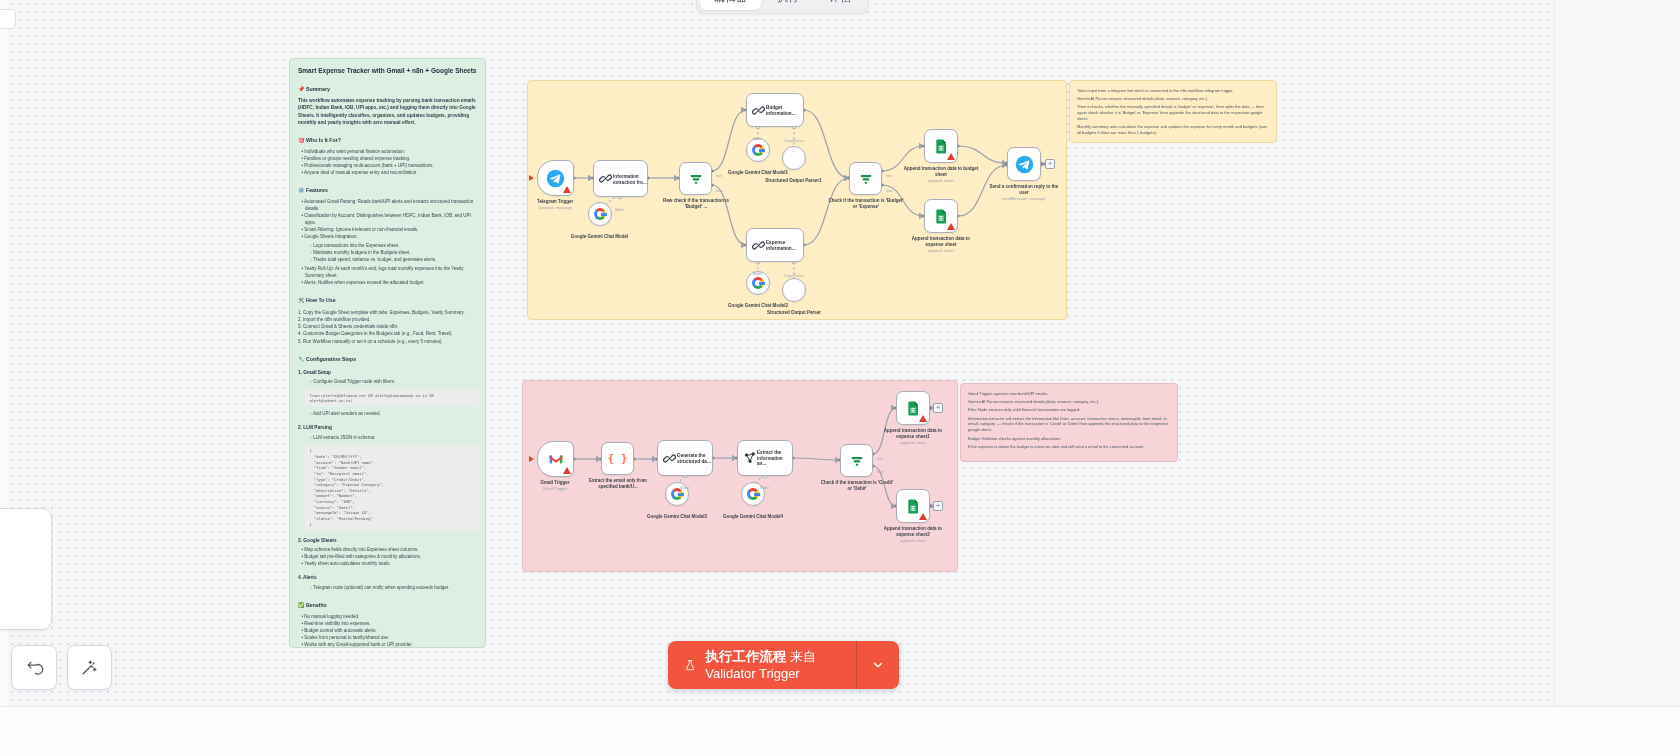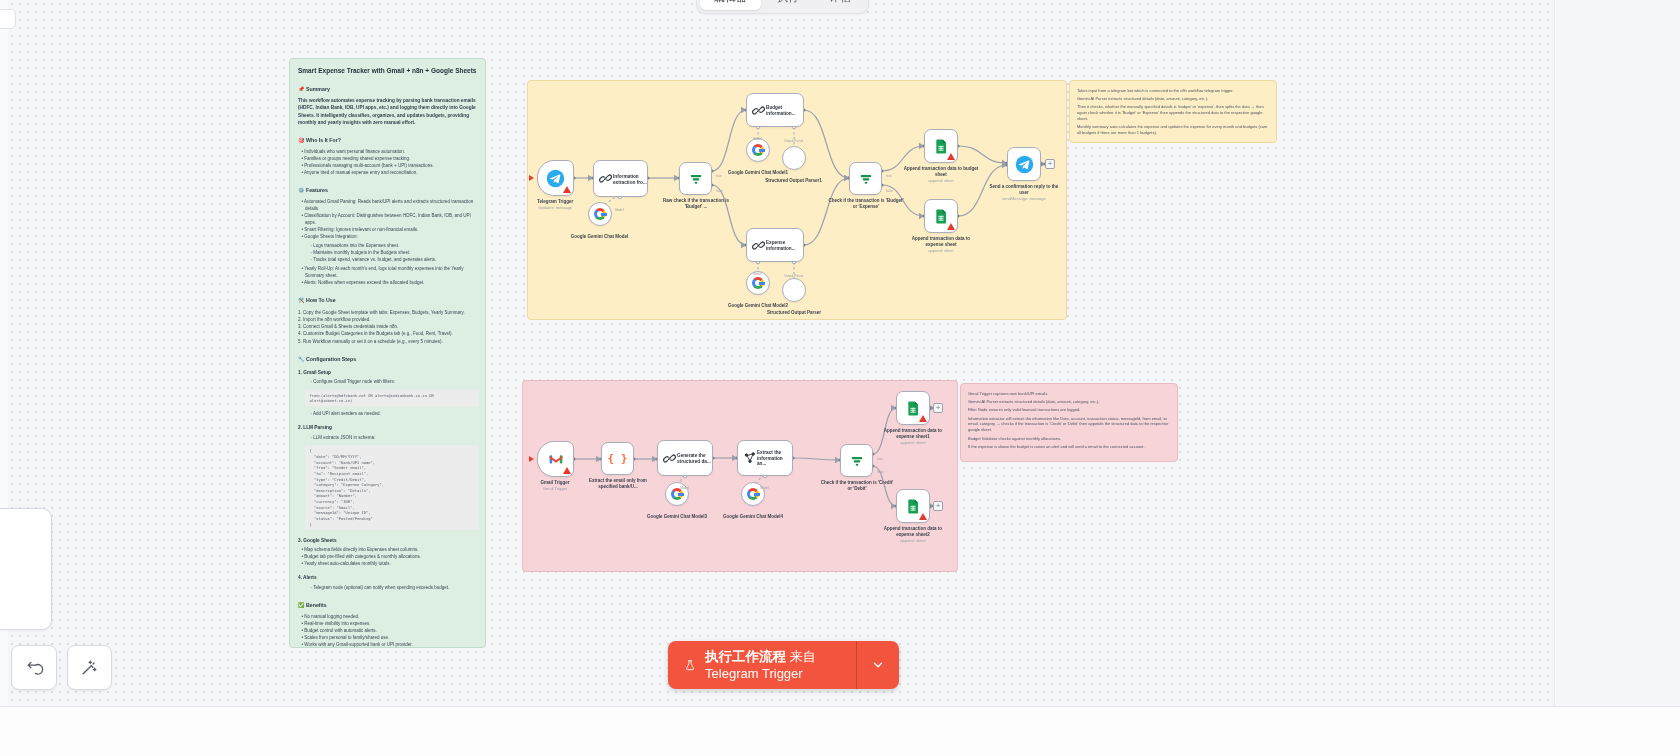--- a/index.html
+++ b/index.html
@@ -561,21 +561,21 @@
     <div class="tab">评估</div>
   </div>
 
   <button class="exec-btn" style="background:#f2543d;">
     <span class="exec-main">
       <svg width="17" height="19" viewBox="0 0 24 24">
         <path d="M8.5 2.5h7 M10 2.5v5.2l-4.6 9.6a2.1 2.1 0 0 0 1.9 3h9.4a2.1 2.1 0 0 0 1.9-3L14 7.7V2.5" fill="none" stroke="#ffffff" stroke-width="1.7" stroke-linecap="round" stroke-linejoin="round"></path>
       </svg>
       <span class="exec-text">
         <span class="exec-line1">执行工作流程</span>
-        <span class="exec-line2">来自 Telegram Trigger</span>
+        <span class="exec-line2">来自 Validator Trigger</span>
       </span>
     </span>
     <span class="exec-caret">
       <svg width="14" height="14" viewBox="0 0 24 24">
         <path d="M6 9l6 6 6-6" fill="none" stroke="#fff" stroke-width="2.4" stroke-linecap="round" stroke-linejoin="round"></path>
       </svg>
     </span>
   </button>
 
   <button class="sq-btn" style="left:11px;top:645px;">

